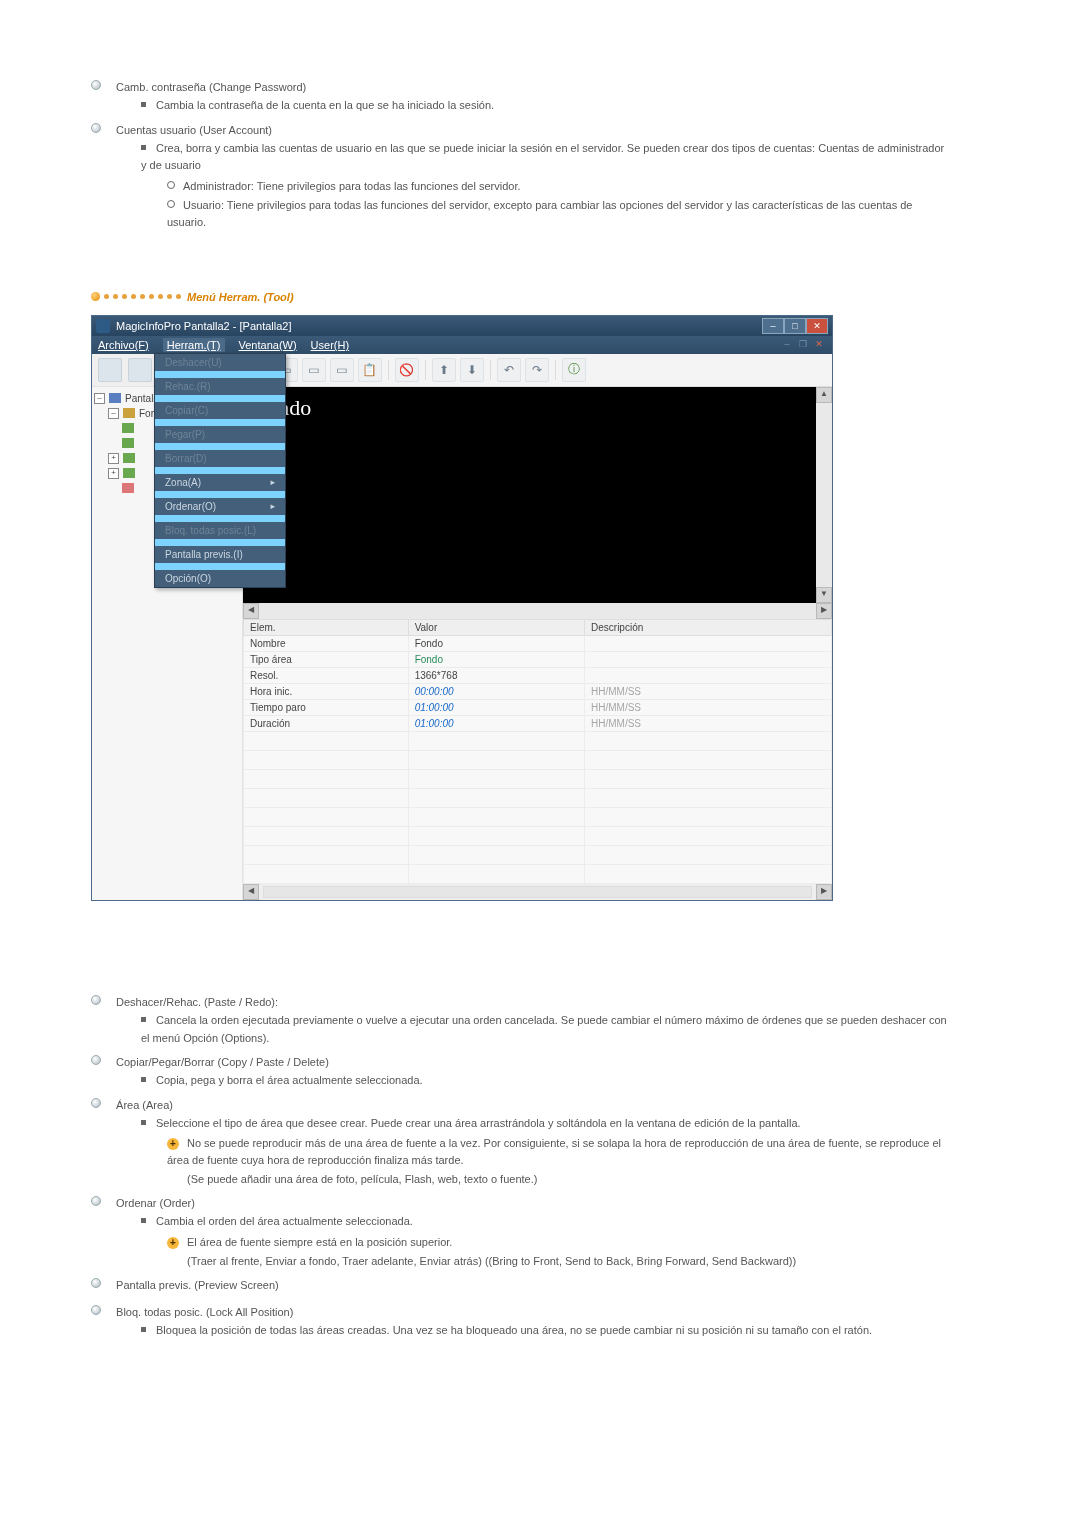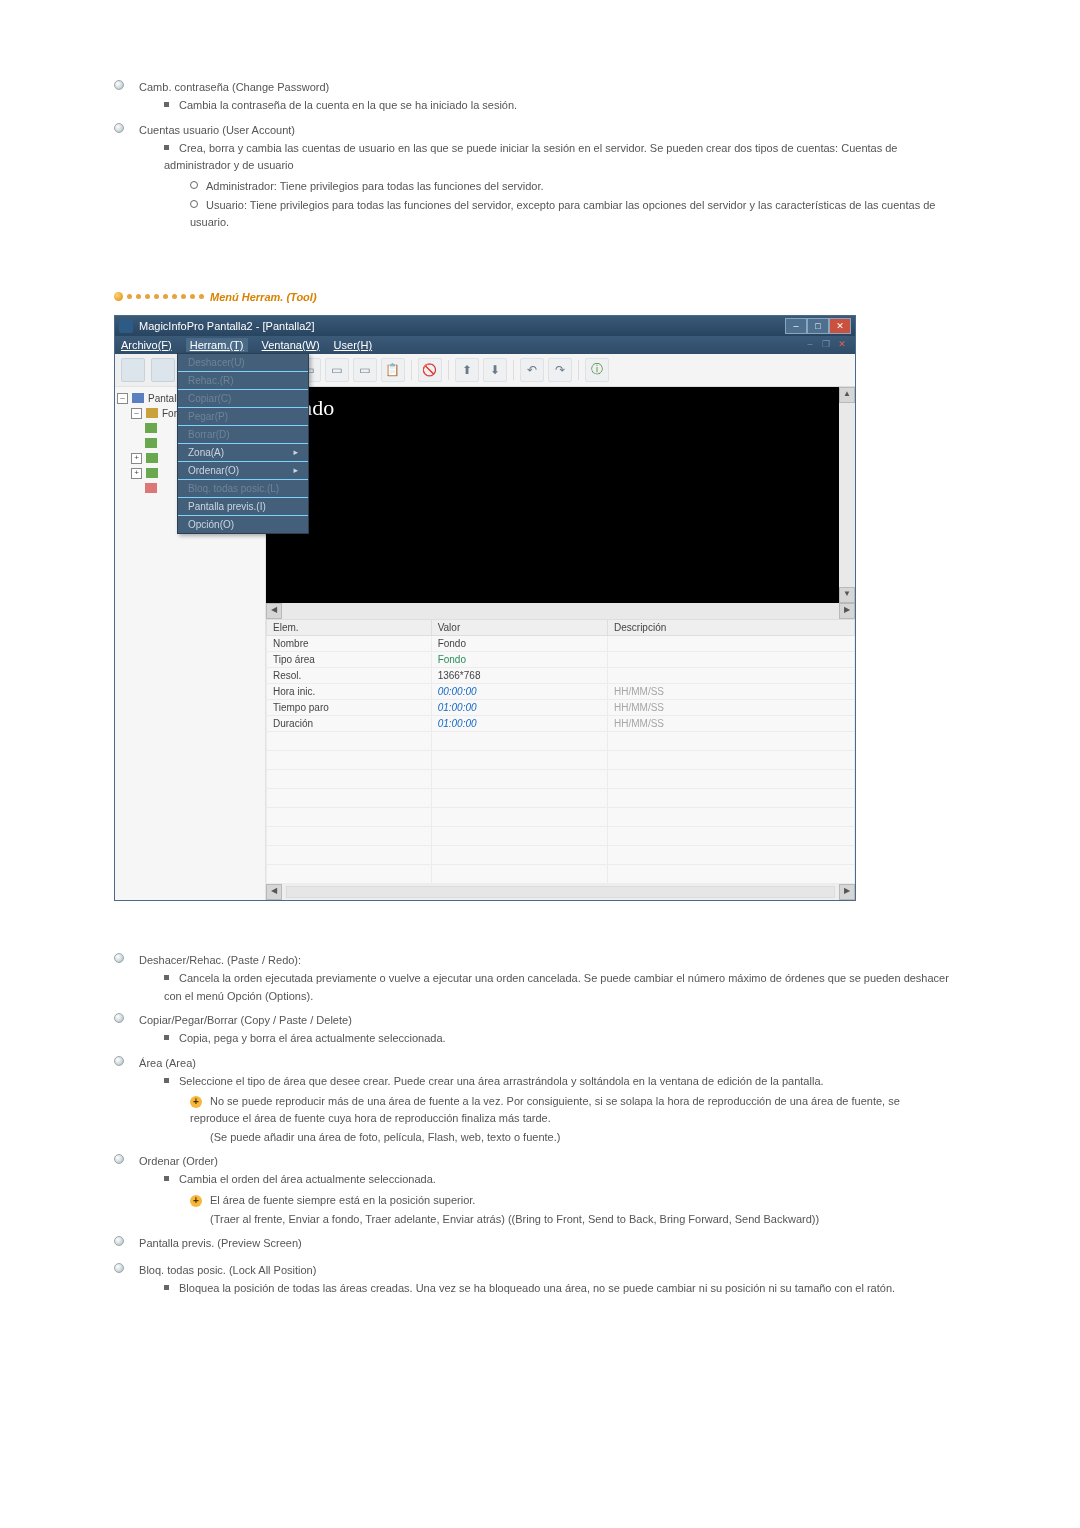--- a/index.html
+++ b/index.html
@@ -5,21 +5,21 @@
   body {
     margin: 0;
     padding: 0;
     font-family: Verdana, Arial, sans-serif;
     font-size: 11px;
     color: #555;
     background: #fff;
     width: 1080px;
   }
   .page {
-    padding: 80px 130px 40px 114px;
+    padding: 80px 130px 40px 91px;
   }
   ul.top {
     list-style: none;
     padding-left: 0;
     margin: 0;
   }
   ul.top > li {
     margin-bottom: 4px;
   }
   .bullet-round {
@@ -104,21 +104,21 @@
   }
 
   
   .app-window {
     width: 740px;
     border: 1px solid #4a6a8a;
     background:#e5e5e5;
     font-family: Tahoma, sans-serif;
     font-size: 11px;
     box-shadow: 0 0 0 1px #223448 inset;
-    margin-bottom: 52px;
+    margin-bottom: 94px;
   }
   .titlebar {
     background: linear-gradient(#3b5a78, #274460);
     color:#fff;
     display:flex;
     align-items:center;
     justify-content:space-between;
     height:20px;
     padding:0 4px;
     font-size:11px;
@@ -155,21 +155,21 @@
     top:17px;left:62px;
     width:130px;
     background:#435f79;
     border:1px solid #2a3f54;
     color:#cbd6e1;
     box-shadow: 2px 2px 4px rgba(0,0,0,.3);
     z-index:50;
   }
   .menu-open .mi {
     padding:3px 10px;
-    border-bottom:1px solid #7dd3fc;
+    border-bottom:7px solid #7dd3fc;
     display:flex;justify-content:space-between;align-items:center;
     font-size:10px;
   }
   .menu-open .mi:last-child{border-bottom:none;}
   .menu-open .mi.disabled { color:#6f8498; }
   .menu-open .mi.sub::after { content:"▸"; font-size:9px; color:#cbd6e1;}
   .toolbar {
     height:32px;
     background:#f4f4f4;
     border-bottom:1px solid #ddd;

